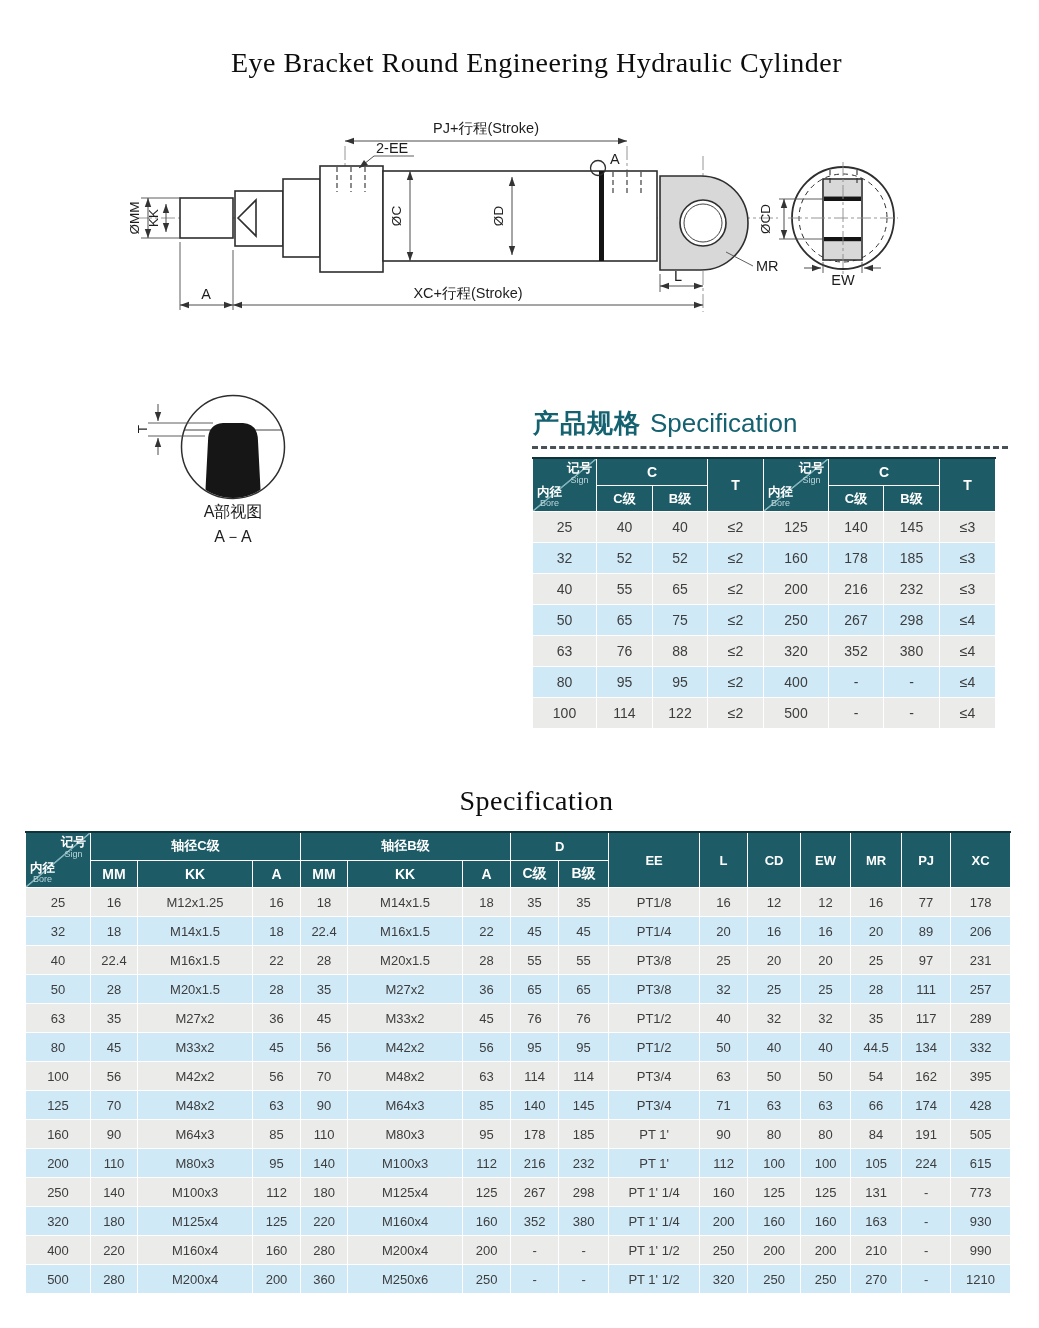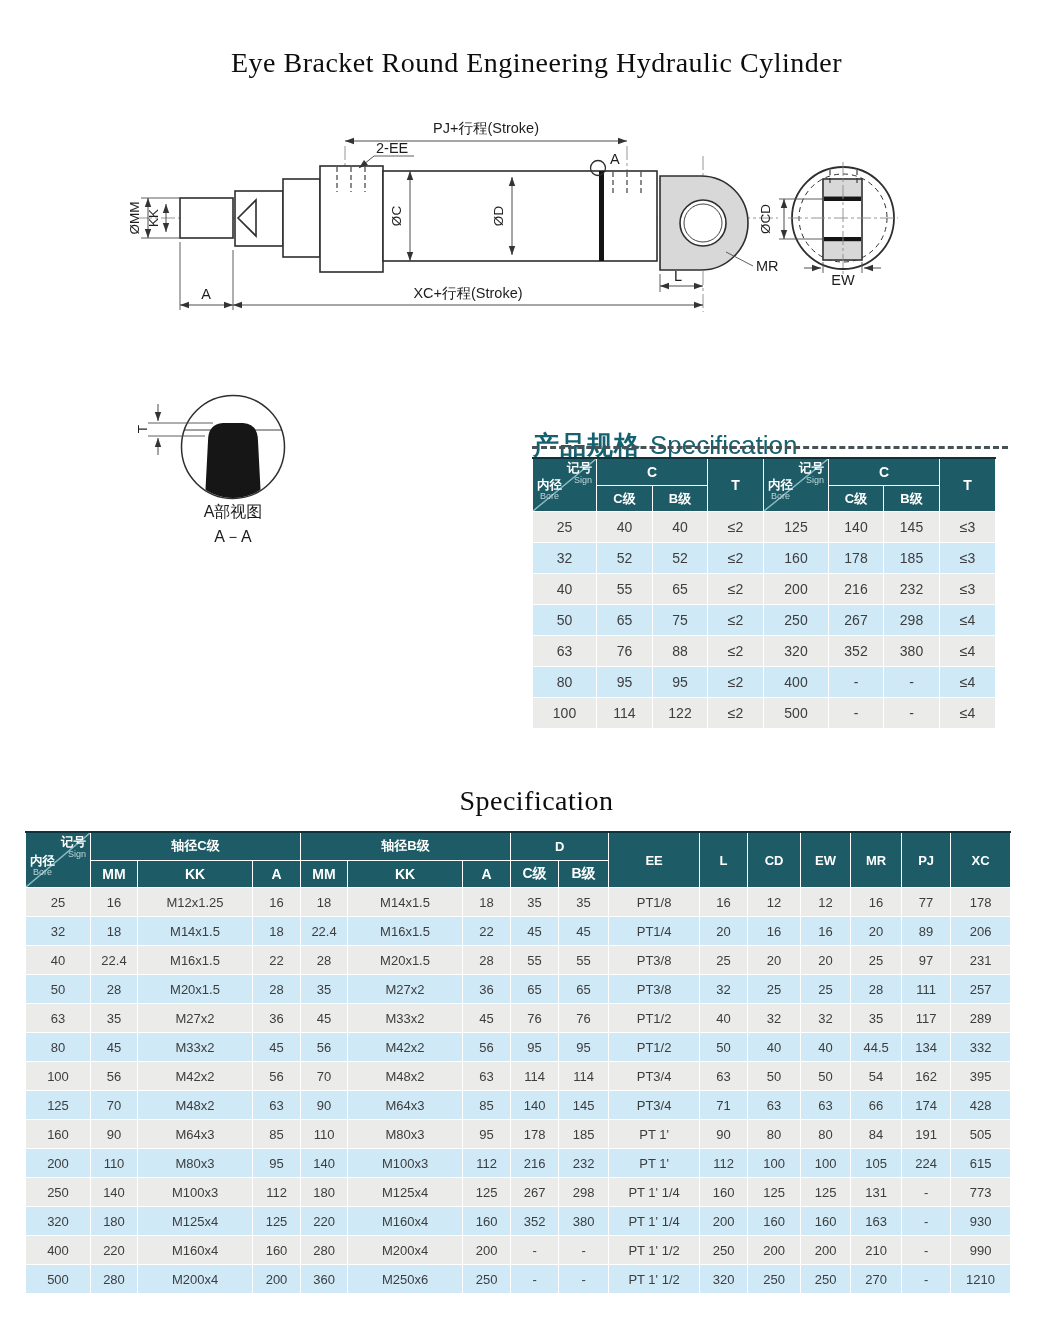--- a/index.html
+++ b/index.html
@@ -29,21 +29,21 @@
   .lbl{font:13.5px "Liberation Sans",sans-serif;fill:#1d1d1d;}
   .lbl-md{font:14.5px "Liberation Sans",sans-serif;fill:#1d1d1d;}
   .lbl-lg{font:16px "Liberation Sans",sans-serif;fill:#1d1d1d;}
 
   
   #notes{position:absolute;left:112px;top:551px;width:330px;}
   #note-cn{font-size:16.5px;font-weight:bold;line-height:23px;color:#1c1c1c;white-space:pre-line;}
   #note-en{font-size:17px;line-height:22px;color:#262626;white-space:pre-line;margin-top:2px;}
 
   
-  #spec-heading{position:absolute;left:533px;top:428px;white-space:nowrap;color:#14616f;}
+  #spec-heading{position:absolute;left:533px;top:406px;white-space:nowrap;color:#14616f;}
   #spec-heading .cn{font-size:26px;font-weight:bold;letter-spacing:1px;}
   #spec-heading .en{font-size:26px;font-weight:normal;margin-left:9px;}
   #spec-dashes{position:absolute;left:532px;top:446px;width:476px;height:0;border-top:3px dashed #475156;}
 
   
   table.spec{border-collapse:collapse;table-layout:fixed;position:absolute;background:#fff;}
   table.spec th,table.spec td{border:1px solid #fff;padding:0;text-align:center;vertical-align:middle;overflow:hidden;}
   table.spec thead th{background:#1d5b66;color:#fff;font-weight:bold;border-top:2px solid #10323a;}
   table.spec thead tr+tr th{border-top:1px solid #ec4899;}
   table.spec tbody tr:nth-child(odd) td{background:#ebebe9;}
@@ -57,22 +57,22 @@
   #spec-table-2 thead tr:first-child th{height:26px;font-size:13px;}
   #spec-table-2 thead tr:last-child th{height:26px;font-size:14px;}
 
   
   th.corner{padding:0;}
   .corner-inner{
     position:relative;width:100%;height:52px;
     background-image:linear-gradient(to bottom right,transparent 48.6%,#83b4bc 49.5%,#83b4bc 50.5%,transparent 51.4%);
   }
   #spec-table-2 .corner-inner{height:54px;}
-  .corner-inner .tr{position:absolute;top:3px;right:4px;line-height:1;font-size:12.5px;text-align:right;}
-  .corner-inner .bl{position:absolute;bottom:10px;left:4px;line-height:1;font-size:12.5px;text-align:center;}
+  .corner-inner .tr{position:absolute;top:3px;right:4px;line-height:1;font-size:12.5px;text-align:center;}
+  .corner-inner .bl{position:absolute;bottom:3px;left:4px;line-height:1;font-size:12.5px;text-align:center;}
   .corner-inner .sub{display:block;font-size:9px;font-weight:normal;color:#bcd6da;margin-top:1px;}
 </style>
 </head>
 <body>
 
 <h1 id="main-title" class="serif-title">Eye Bracket Round Engineering Hydraulic Cylinder</h1>
 
 <svg class="drawing" width="1039" height="600" viewBox="0 0 1039 600">
   <defs>
     <marker id="arr" markerWidth="11" markerHeight="9" refX="9.5" refY="4" orient="auto-start-reverse" markerUnits="userSpaceOnUse">

